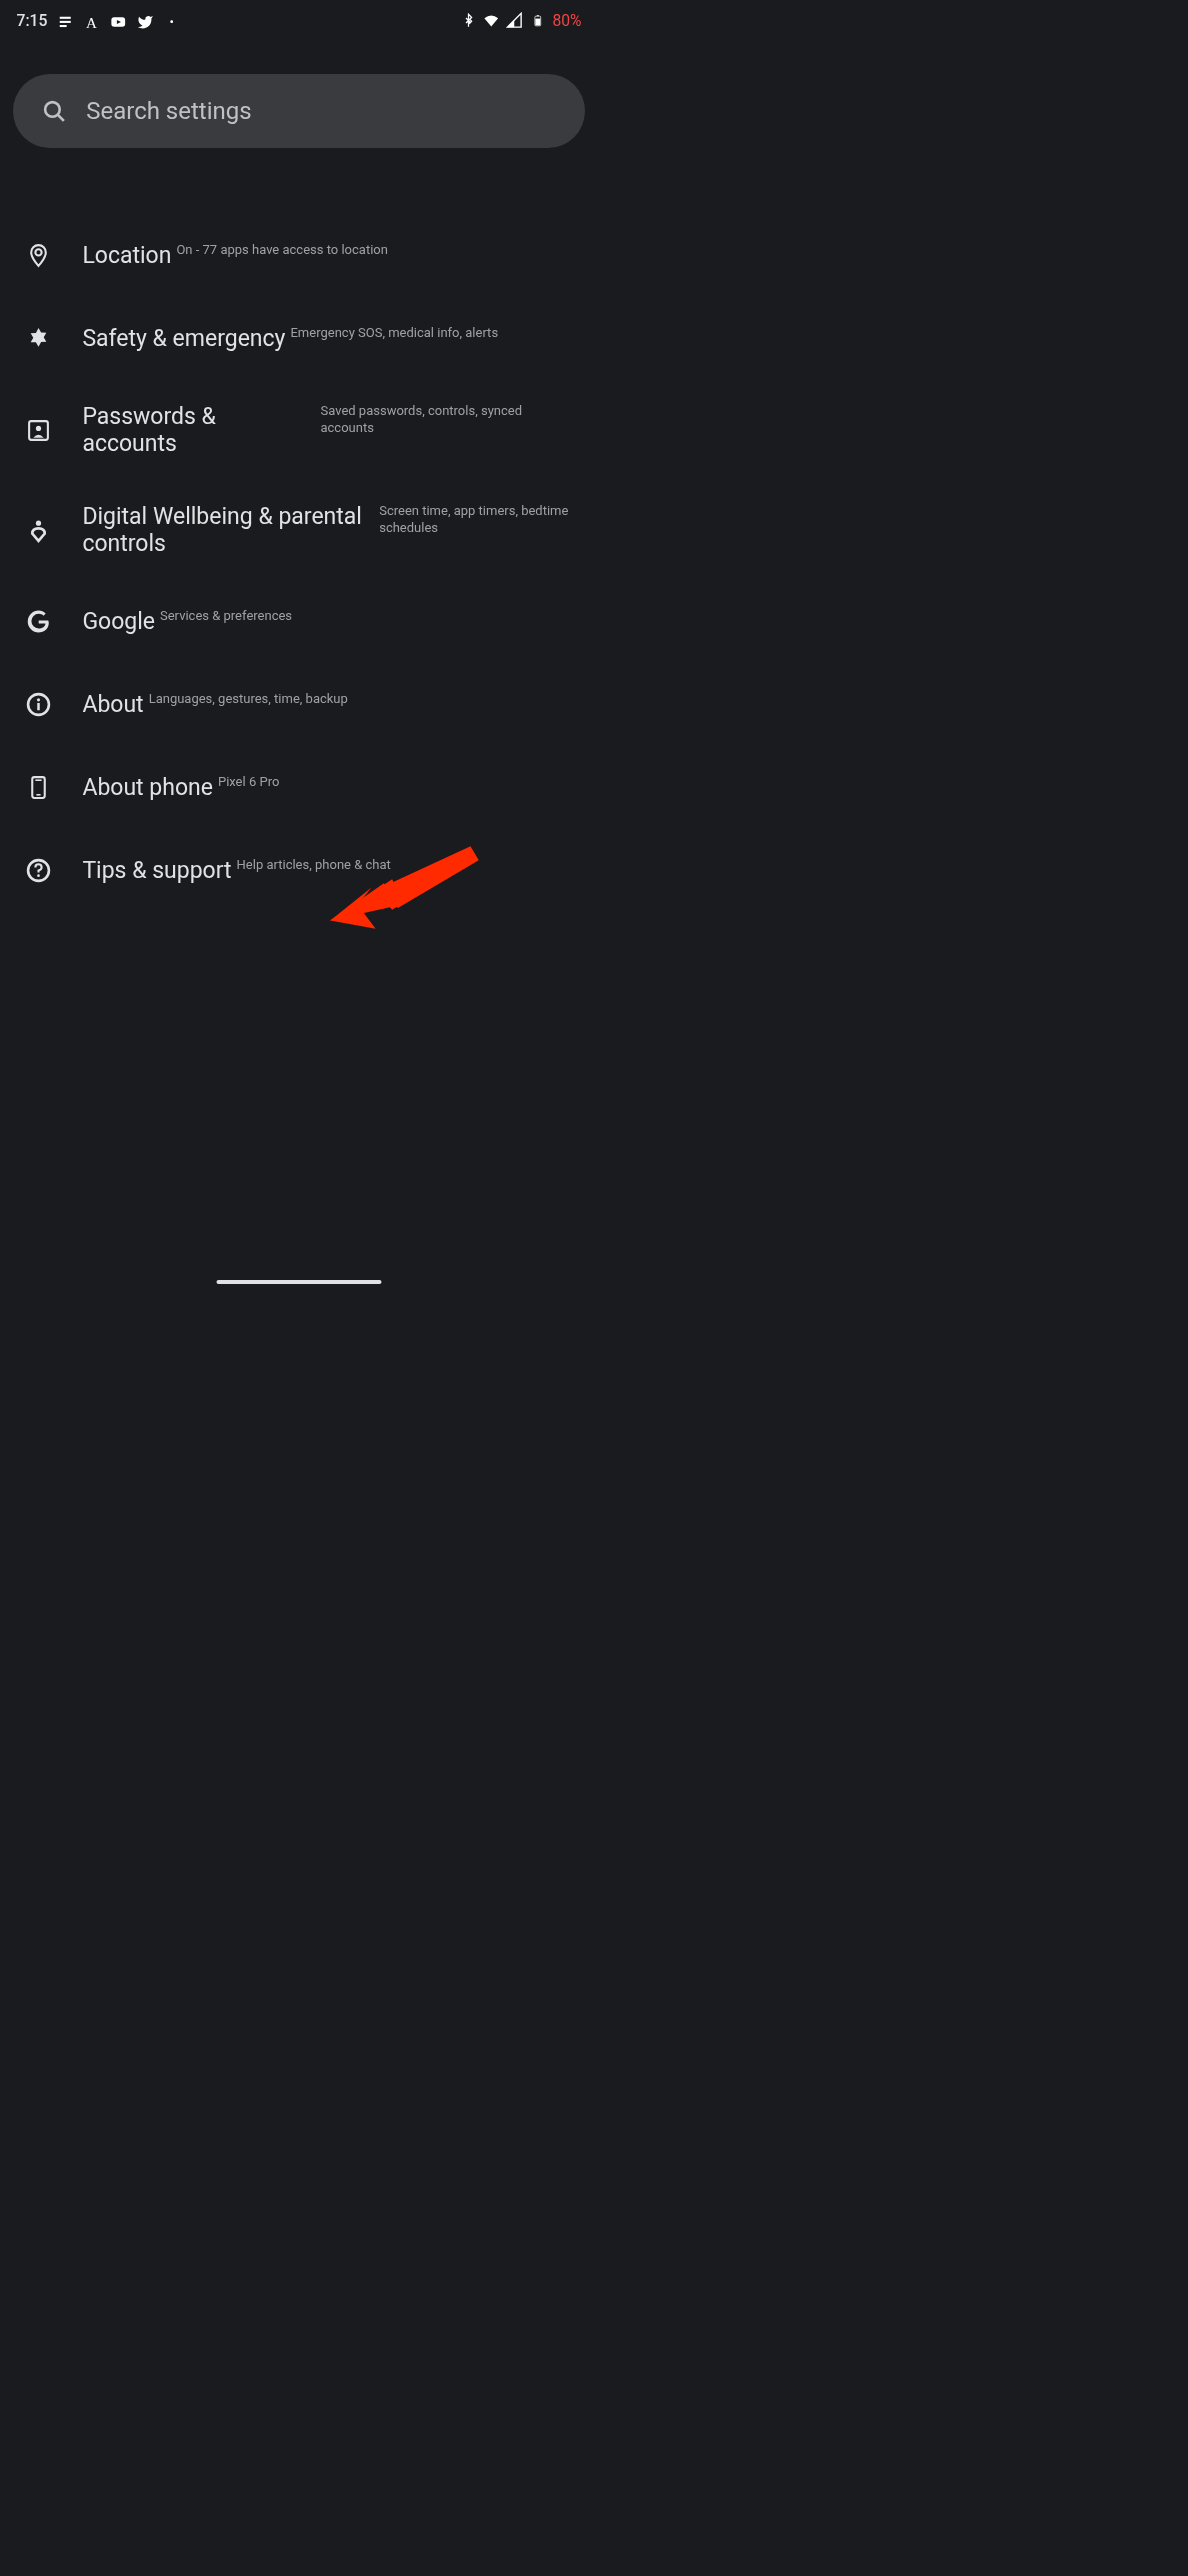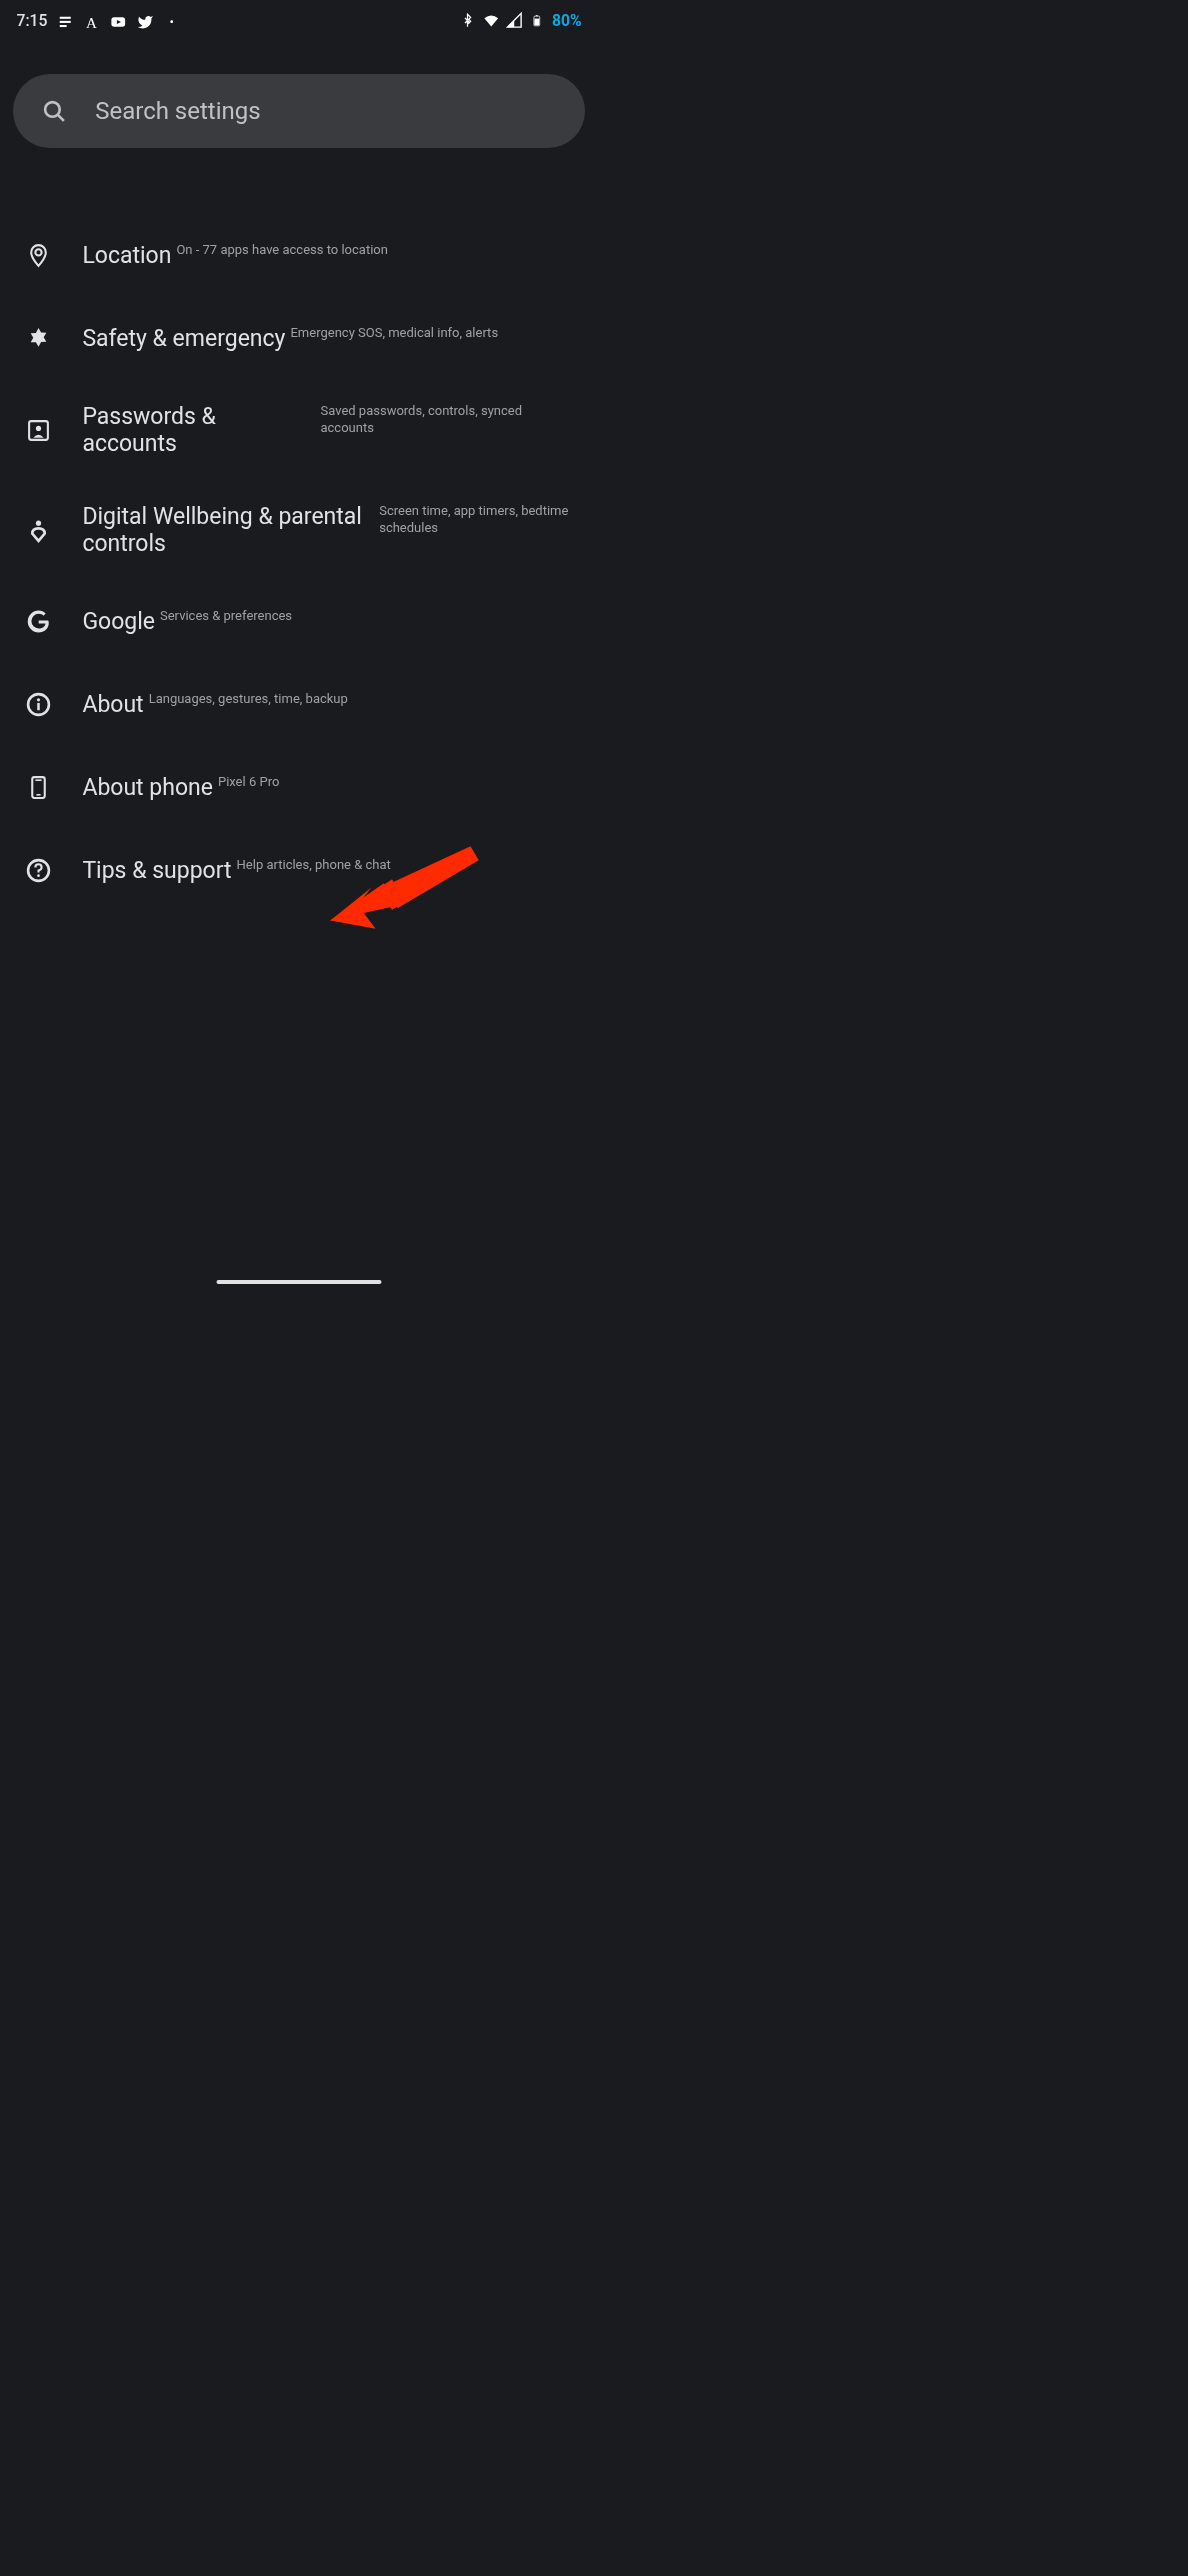--- a/index.html
+++ b/index.html
@@ -40,33 +40,33 @@
     }
     .status-icon {
       width: 16.5px;
       height: 16.5px;
       display: flex;
       align-items: center;
       justify-content: center;
     }
     .battery-text {
       font-size: 15.7px;
-      font-weight: 700;
-      color: #0ea5e9;
+      font-weight: 400;
+      color: #ef4444;
       text-align: right;
     }
     .search-bar {
       margin: 33px 13.2px 0;
       height: 74px;
       background: #3a3b3f;
       border-radius: 37px;
       display: flex;
       align-items: center;
       padding: 0 23px;
-      gap: 23px;
+      gap: 14px;
     }
     .search-placeholder {
       color: #c0c1c5;
       font-size: 24px;
     }
     .settings-list {
       padding-top: 66px;
     }
     .settings-item {
       display: flex;

